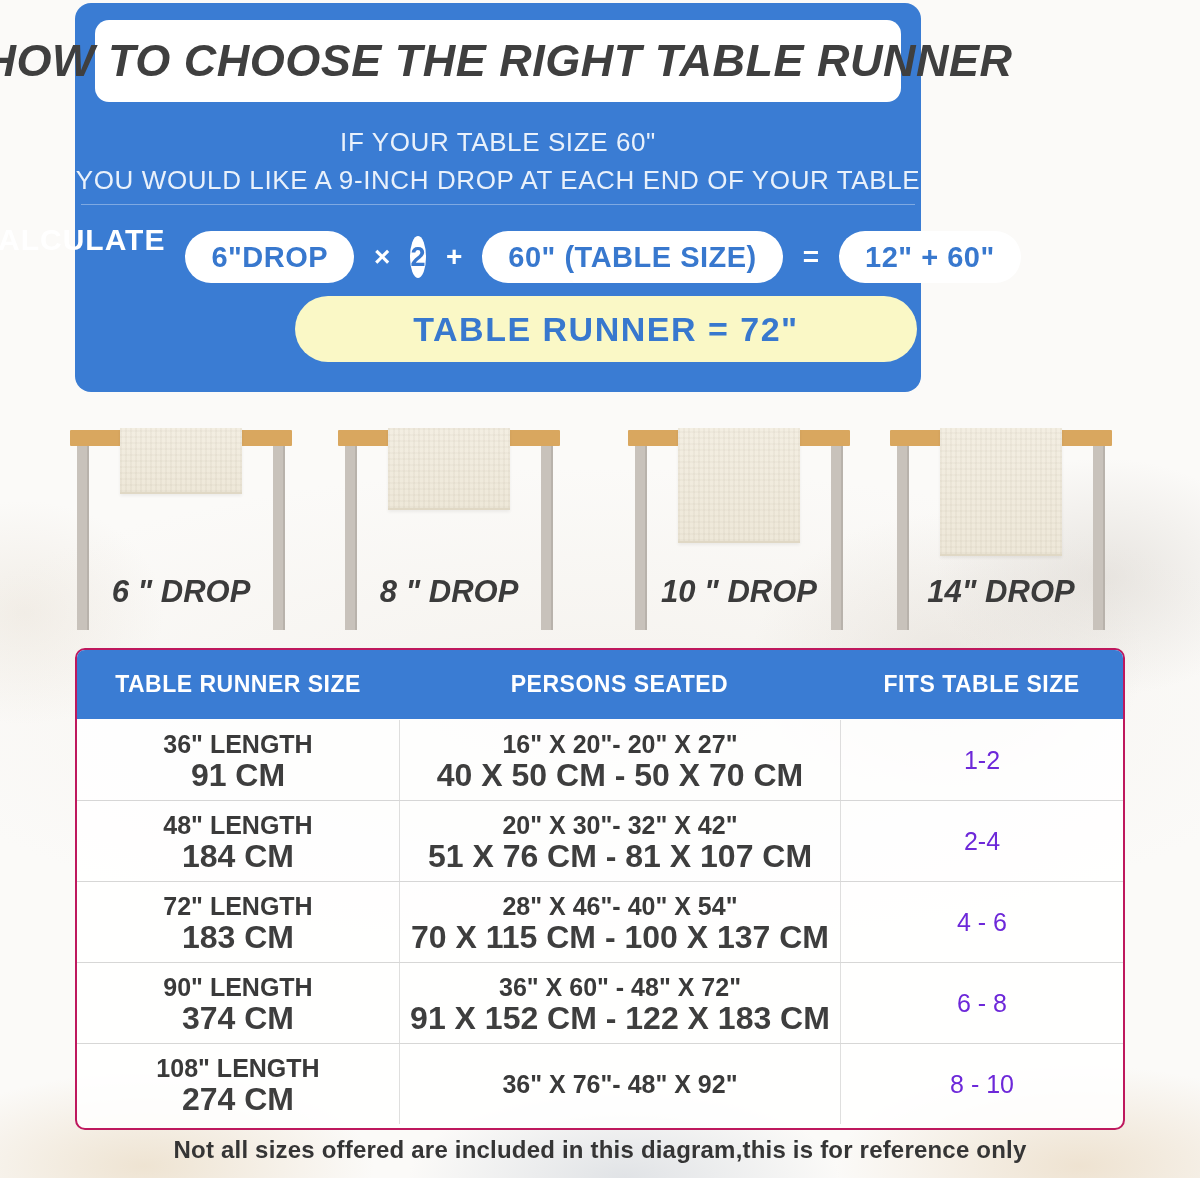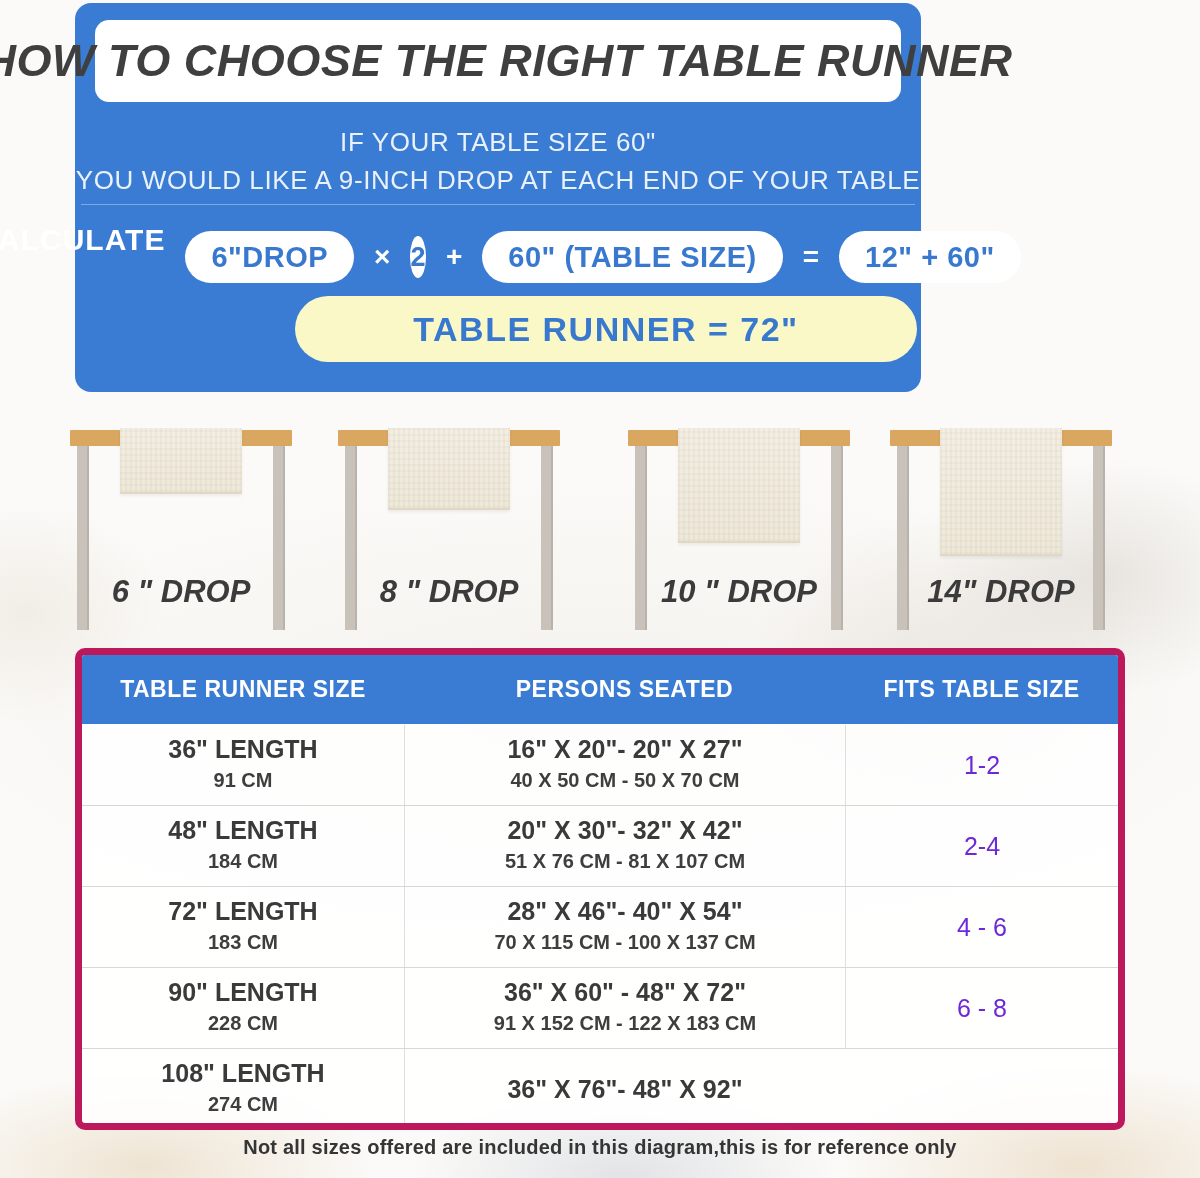--- a/index.html
+++ b/index.html
@@ -92,21 +92,21 @@
   .f3 .runner-cloth { height:115px; }
   .f4 .runner-cloth { height:128px; }
   .drop-label {
     position:absolute; top:144px; left:0; right:0; text-align:center;
     font-size:31px; font-weight:700; font-style:italic; color:#3b3b3b;
   }
 
   
   .size-chart {
     position:absolute; left:75px; top:648px; width:1050px; height:482px;
-    border:7px solid #be185d; border-radius:10px;
+    border:2px solid #be185d; border-radius:10px;
     background:rgba(255,255,255,.84); overflow:hidden;
   }
   .chart-header {
     height:69px; background:#3a7cd3;
     display:grid; grid-template-columns:322px 441px 1fr; align-items:center;
   }
   .chart-header .hcell {
     text-align:center; color:#ffffff; font-size:23px; font-weight:700; letter-spacing:.5px;
   }
   .chart-body { display:grid; grid-auto-rows:81px; }
@@ -114,27 +114,27 @@
     display:grid; grid-template-columns:322px 441px 1fr;
     border-top:1px solid rgba(140,140,140,.0);
   }
   .chart-row + .chart-row { border-top:1px solid rgba(140,140,140,.35); }
   .cell {
     display:flex; flex-direction:column; align-items:center; justify-content:center;
     text-align:center; line-height:31px;
   }
   .cell.mid, .cell.last { border-left:1px solid rgba(140,140,140,.28); }
   .line-in { font-size:25px; font-weight:700; color:#3a3a3a; }
-  .line-cm { font-size:20px; font-weight:700; color:#3e3e3e; }
+  .line-cm { font-size:32px; font-weight:700; color:#3e3e3e; }
   .persons { font-size:25px; font-weight:400; color:#6d28d9; }
 
   
   .footer-note {
     position:absolute; top:1136px; left:0; right:0; text-align:center;
-    font-size:20px; font-weight:700; color:#353535; letter-spacing:.2px;
+    font-size:24px; font-weight:700; color:#353535; letter-spacing:.2px;
   }
 </style>
 </head>
 <body>
 
 <div class="top-panel">
   <div class="title-card">
     <div class="page-title">HOW TO CHOOSE THE RIGHT TABLE RUNNER</div>
   </div>
   <div class="intro">
@@ -234,37 +234,40 @@
         <div class="line-cm">70 X 115 CM - 100 X 137 CM</div>
       </div>
       <div class="cell last">
         <div class="persons">4 - 6</div>
       </div>
     </div>
 
     <div class="chart-row">
       <div class="cell">
         <div class="line-in">90" LENGTH</div>
-        <div class="line-cm">228 CM</div>
+        <div class="line-cm">374 CM</div>
       </div>
       <div class="cell mid">
         <div class="line-in">36" X 60" - 48" X 72"</div>
         <div class="line-cm">91 X 152 CM - 122 X 183 CM</div>
       </div>
       <div class="cell last">
         <div class="persons">6 - 8</div>
       </div>
     </div>
 
     <div class="chart-row">
       <div class="cell">
         <div class="line-in">108" LENGTH</div>
         <div class="line-cm">274 CM</div>
       </div>
       <div class="cell mid">
         <div class="line-in">36" X 76"- 48" X 92"</div>
       </div>
+      <div class="cell last">
+        <div class="persons">8 - 10</div>
+      </div>
     </div>
 
   </div>
 </div>
 
 <div class="footer-note">Not all sizes offered are included in this diagram,this is for reference only</div>
 
 </body></html>

